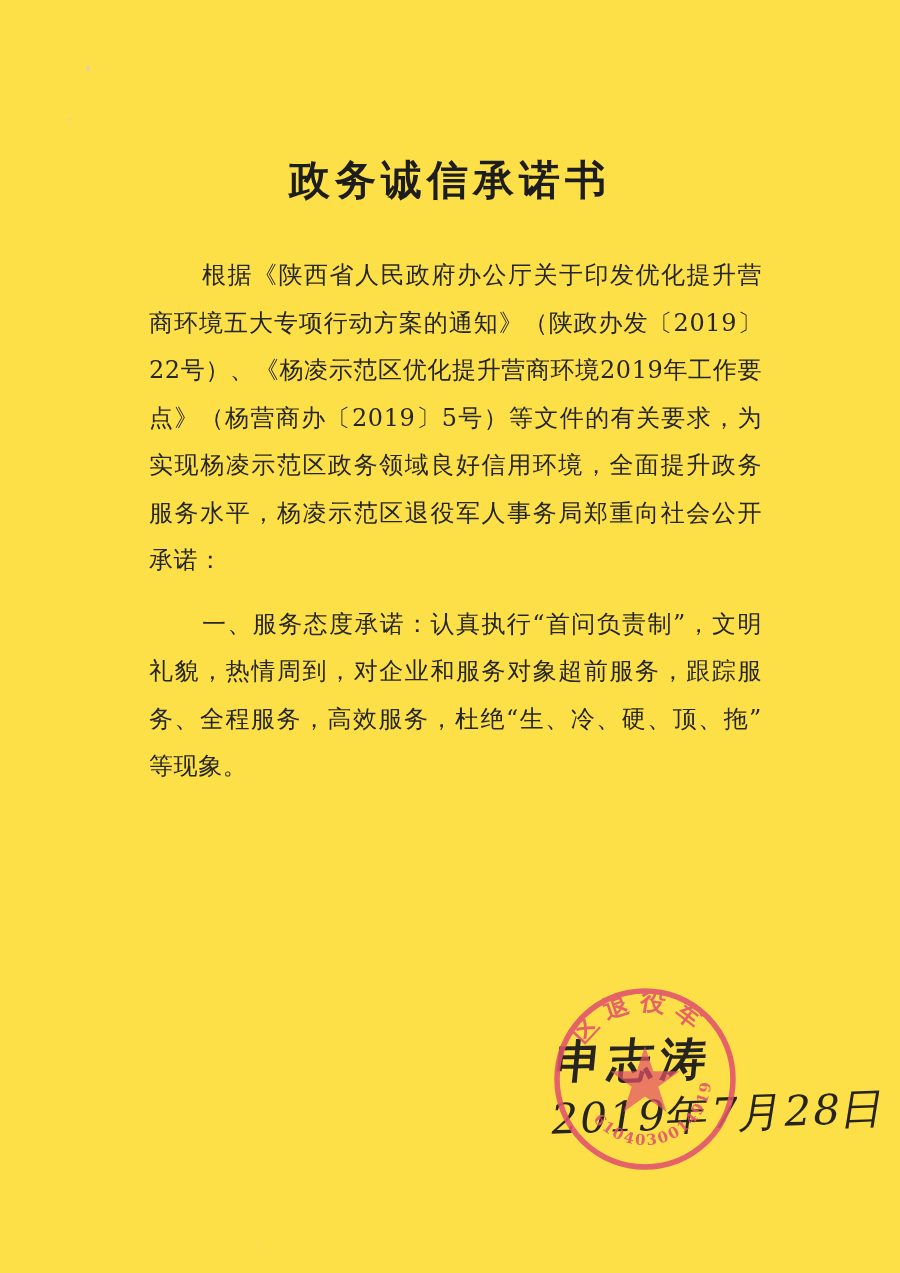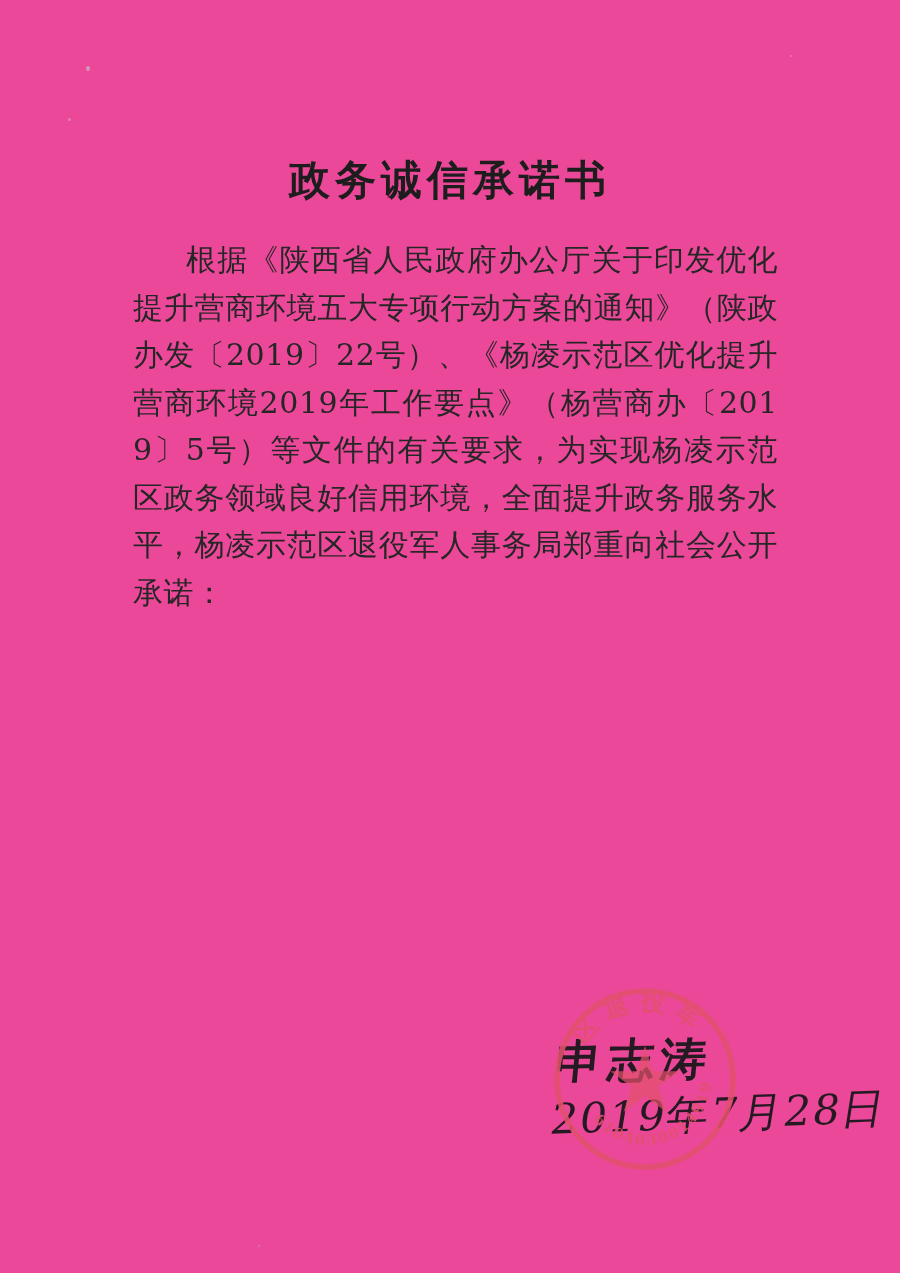--- a/index.html
+++ b/index.html
@@ -12,21 +12,21 @@
     background: #ffffff;
     font-family: "DejaVu Sans", sans-serif;
     overflow: hidden;
     position: relative;
   }
 
   
   .page {
     position: absolute;
     inset: 0;
-    background: #ec4899;
+    background: #fde047;
     overflow: hidden;
   }
 
   .speck {
     position: absolute;
     background: #c9ccd8;
     opacity: .55;
     border-radius: 40%;
   }
   .speck.s1 { left: 86px;  top: 66px;  width: 4px; height: 5px; }
@@ -52,27 +52,27 @@
   
   .body-block {
     position: absolute;
     left: 133px;
     width: 645px;
     top: 236px;
   }
 
   .para {
     font-family: "DejaVu Serif", serif;
-    font-size: 30px;
+    font-size: 24px;
     line-height: 47.5px;
     color: #262626;
     text-align: justify;
     text-align-last: left;
     text-indent: 53px;
-    margin: 0;
+    margin: 16px;
     letter-spacing: 0.6px;
     word-break: break-all;
     -webkit-font-smoothing: antialiased;
   }
 
   
   .sign-block {
     position: absolute;
     left: 437px;
     top: 1052px;
@@ -139,20 +139,21 @@
 
   <span class="speck s1"></span>
   <span class="speck s2"></span>
   <span class="speck s3"></span>
   <span class="speck s4"></span>
 
   <h1 class="doc-title">政务诚信承诺书</h1>
 
   <div class="body-block">
     <p class="para">根据《陕西省人民政府办公厅关于印发优化提升营商环境五大专项行动方案的通知》（陕政办发〔2019〕22号）、《杨凌示范区优化提升营商环境2019年工作要点》（杨营商办〔2019〕5号）等文件的有关要求，为实现杨凌示范区政务领域良好信用环境，全面提升政务服务水平，杨凌示范区退役军人事务局郑重向社会公开承诺：</p>
+    <p class="para">一、服务态度承诺：认真执行“首问负责制”，文明礼貌，热情周到，对企业和服务对象超前服务，跟踪服务、全程服务，高效服务，杜绝“生、冷、硬、顶、拖”等现象。</p>
   </div>
 
   <div class="sign-block">
   </div>
 
   <div class="handwriting hw-name">申志涛</div>
 
   <div class="handwriting hw-date">2019年7月28日</div>
 
   <div class="seal">

